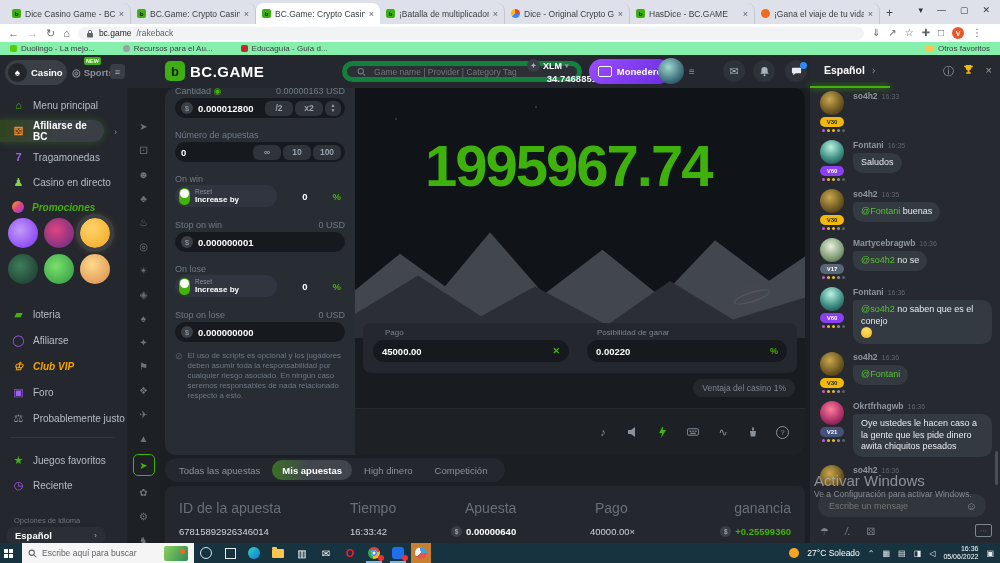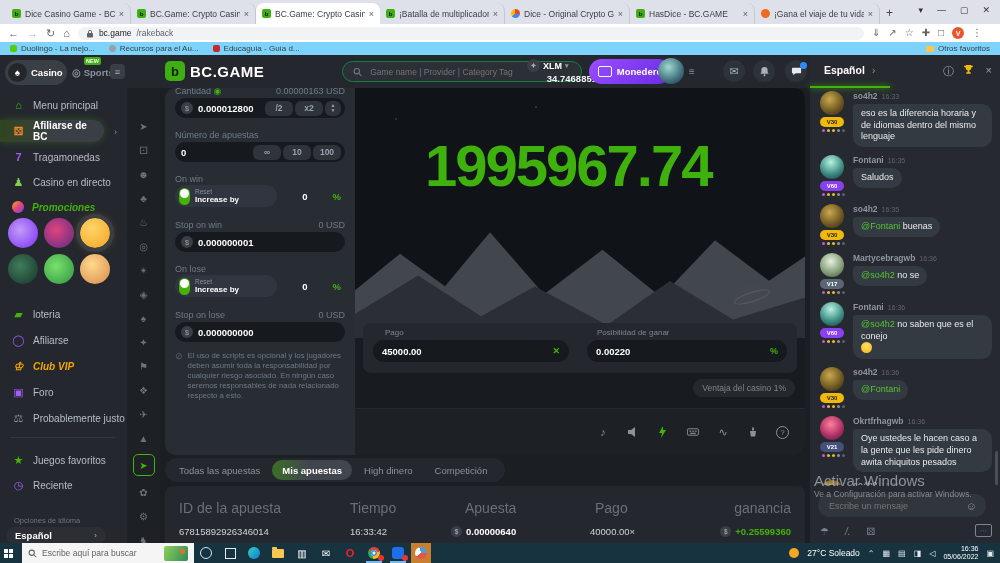--- a/index.html
+++ b/index.html
@@ -20,21 +20,21 @@
   .fav.orange{border-radius:50%;background:#f06a21;color:#fff;}
   .newtab{font-size:12px;color:#444;margin-left:6px;margin-bottom:4px;}
   .winctl{position:absolute;top:0;right:0;height:20px;display:flex;align-items:center;gap:14px;padding:0 10px;color:#333;font-size:9px;}
   .toolbar{position:absolute;top:24px;left:0;right:0;height:18px;background:#ffffff;display:flex;align-items:center;gap:8px;padding:0 8px;}
   .navic{color:#5f6368;font-size:11px;line-height:1;}
   .navic.dim{color:#b0b3b8;}
   .addr{height:13px;flex:1;max-width:770px;background:#f1f3f4;border-radius:7px;display:flex;align-items:center;gap:5px;padding:0 8px;font-size:8.5px;color:#202124;}
   .addr .path{color:#5f6368;}
   .tbic{color:#5f6368;font-size:10px;line-height:1;}
   .prof{width:12px;height:12px;border-radius:50%;background:#e8562a;color:#fff;font-size:7px;font-weight:bold;display:flex;align-items:center;justify-content:center;}
-  .bookbar{position:absolute;top:42px;left:0;right:0;height:13px;background:#7dd3fc;border-bottom:1px solid #dadce0;display:flex;align-items:center;gap:14px;padding:0 10px;font-size:8px;color:#3c4043;}
+  .bookbar{position:absolute;top:42px;left:0;right:0;height:13px;background:#86efac;border-bottom:1px solid #dadce0;display:flex;align-items:center;gap:28px;padding:0 10px;font-size:8px;color:#3c4043;}
   .bm{display:flex;align-items:center;gap:4px;}
   .bmic{width:7px;height:7px;border-radius:2px;flex:none;}
   .spacer{flex:1;}
   .folder{width:8px;height:6px;background:#f9c74f;border-radius:1px;}
   
   .app{position:absolute;top:55px;left:0;width:1000px;height:488px;background:#1b1e23;overflow:hidden;color:#e8ebee;}
   
   .sidebar{position:absolute;top:0;left:0;width:127px;height:488px;background:#24272d;}
   .cas-pill{position:absolute;top:5px;left:5px;width:62px;height:25px;background:#3a3f46;border-radius:13px;display:flex;align-items:center;gap:4px;padding-left:3px;box-sizing:border-box;}
   .cas-pill .sp{width:19px;height:19px;border-radius:50%;background:#23262b;color:#fff;font-size:10px;display:flex;align-items:center;justify-content:center;}
@@ -56,21 +56,21 @@
   .lang-row .c{color:#8a929c;font-size:8px;}
   
   .gstrip{position:absolute;top:33px;left:127px;width:33px;height:455px;background:#1d2025;display:flex;flex-direction:column;align-items:center;padding-top:30px;box-sizing:border-box;}
   .gs-ic{width:16px;height:16px;margin-bottom:8px;color:#6b727c;font-size:10px;display:flex;align-items:center;justify-content:center;flex:none;}
   .gs-ic.hl{border:1px solid #43b309;border-radius:5px;color:#43b309;width:20px;height:20px;}
   
   .topbar{position:absolute;top:0;left:127px;width:683px;height:33px;background:#24272d;}
   .logo{position:absolute;top:6px;left:38px;display:flex;align-items:center;gap:5px;}
   .logo .mark{width:20px;height:20px;border-radius:5px;background:#3eae12;color:#10230a;font-weight:bold;font-size:13px;display:flex;align-items:center;justify-content:center;}
   .logo .word{font-size:15px;font-weight:bold;color:#fff;letter-spacing:.5px;}
-  .hsearch{position:absolute;top:6px;left:215px;width:240px;height:21px;border:1px solid #15803d;background:#2b2f36;border-radius:12px;display:flex;align-items:center;gap:6px;padding:0 10px;box-sizing:border-box;color:#6f7984;}
+  .hsearch{position:absolute;top:6px;left:215px;width:240px;height:21px;border:5px solid #15803d;background:#2b2f36;border-radius:12px;display:flex;align-items:center;gap:6px;padding:0 10px;box-sizing:border-box;color:#6f7984;}
   .hsearch input{background:none;border:none;outline:none;color:#9aa3ad;font-size:8.5px;width:100%;font-family:inherit;}
   .bal{position:absolute;top:4px;left:400px;width:70px;}
   .bal .r1{display:flex;align-items:center;gap:3px;font-size:9px;font-weight:bold;color:#fff;}
   .bal .coin{width:13px;height:13px;border-radius:50%;background:#3a3f46;color:#aab1ba;font-size:7px;display:flex;align-items:center;justify-content:center;}
   .bal .r2{font-size:9.5px;font-weight:bold;color:#f3f6f9;margin-top:1px;margin-left:10px;text-align:right;}
   .wallet{position:absolute;top:4px;left:462px;width:82px;height:25px;border-radius:13px;background:linear-gradient(135deg,#9a4dff,#6a2ce0);display:flex;align-items:center;justify-content:center;gap:5px;color:#fff;font-size:9.5px;font-weight:bold;}
   .wallet .wic{width:12px;height:9px;border:1.5px solid #fff;border-radius:2px;position:relative;}
   .avatar{position:absolute;top:3px;left:531px;width:26px;height:26px;border-radius:50%;background:radial-gradient(circle at 40% 35%,#9fd9cf,#40707f 60%,#20343c);}
   .hbars{position:absolute;top:11px;left:562px;color:#8a929c;font-size:10px;}
   .hic{position:absolute;top:5px;width:22px;height:22px;border-radius:50%;display:flex;align-items:center;justify-content:center;color:#aab1ba;font-size:11px;}
@@ -595,21 +595,21 @@
       </div>
 
       <div class="msgs">
         <div class="msg">
           <div class="avcol">
               <span class="av a-so4h2"></span>
               <span class="vip v30">V30</span>
               <span class="dots"></span>
             </div>
           <div class="mbody"><div class="mname"><span>so4h2</span><span class="mtime">16:33</span></div>
-            <div class="bubble"><span>eso es la diferencia horaria y de idiomas dentro del mismo lenguaje</span></div></div>
+            </div>
         </div>
         <div class="msg">
           <div class="avcol">
               <span class="av a-fontani"></span>
               <span class="vip v60">V60</span>
               <span class="dots"></span>
             </div>
           <div class="mbody"><div class="mname"><span>Fontani</span><span class="mtime">16:35</span></div>
             <div class="bubble"><span>Saludos</span></div></div>
         </div>

